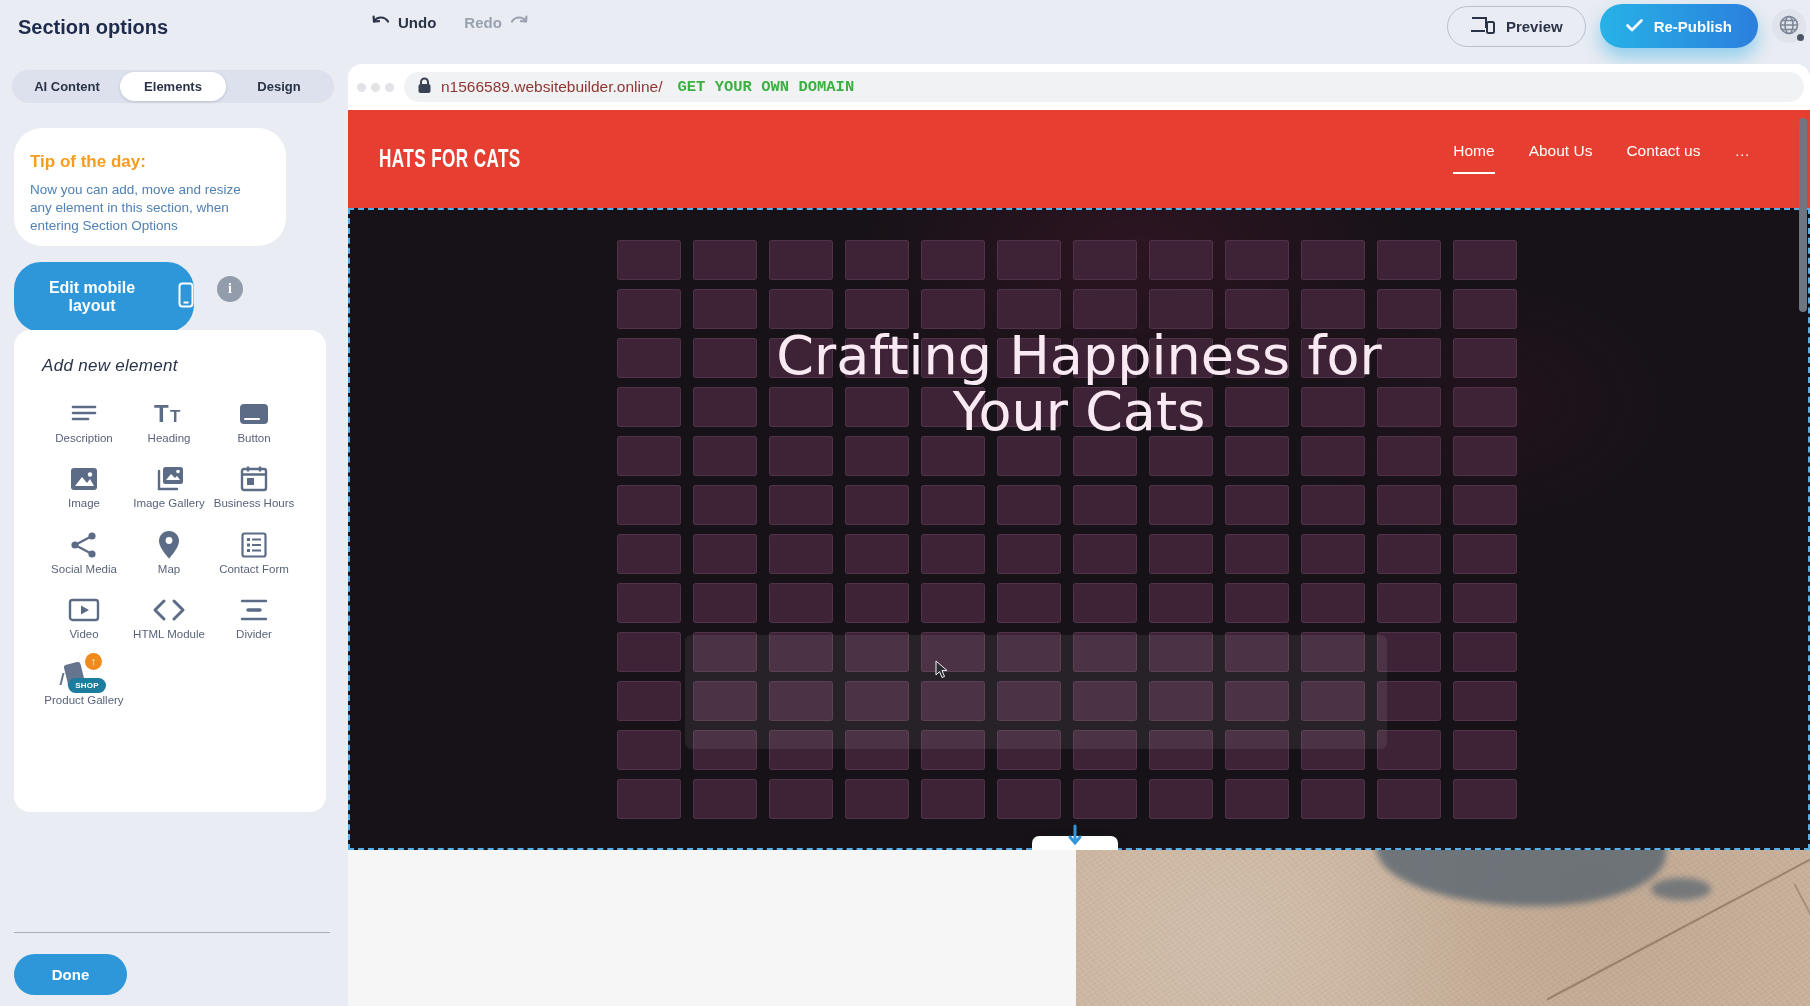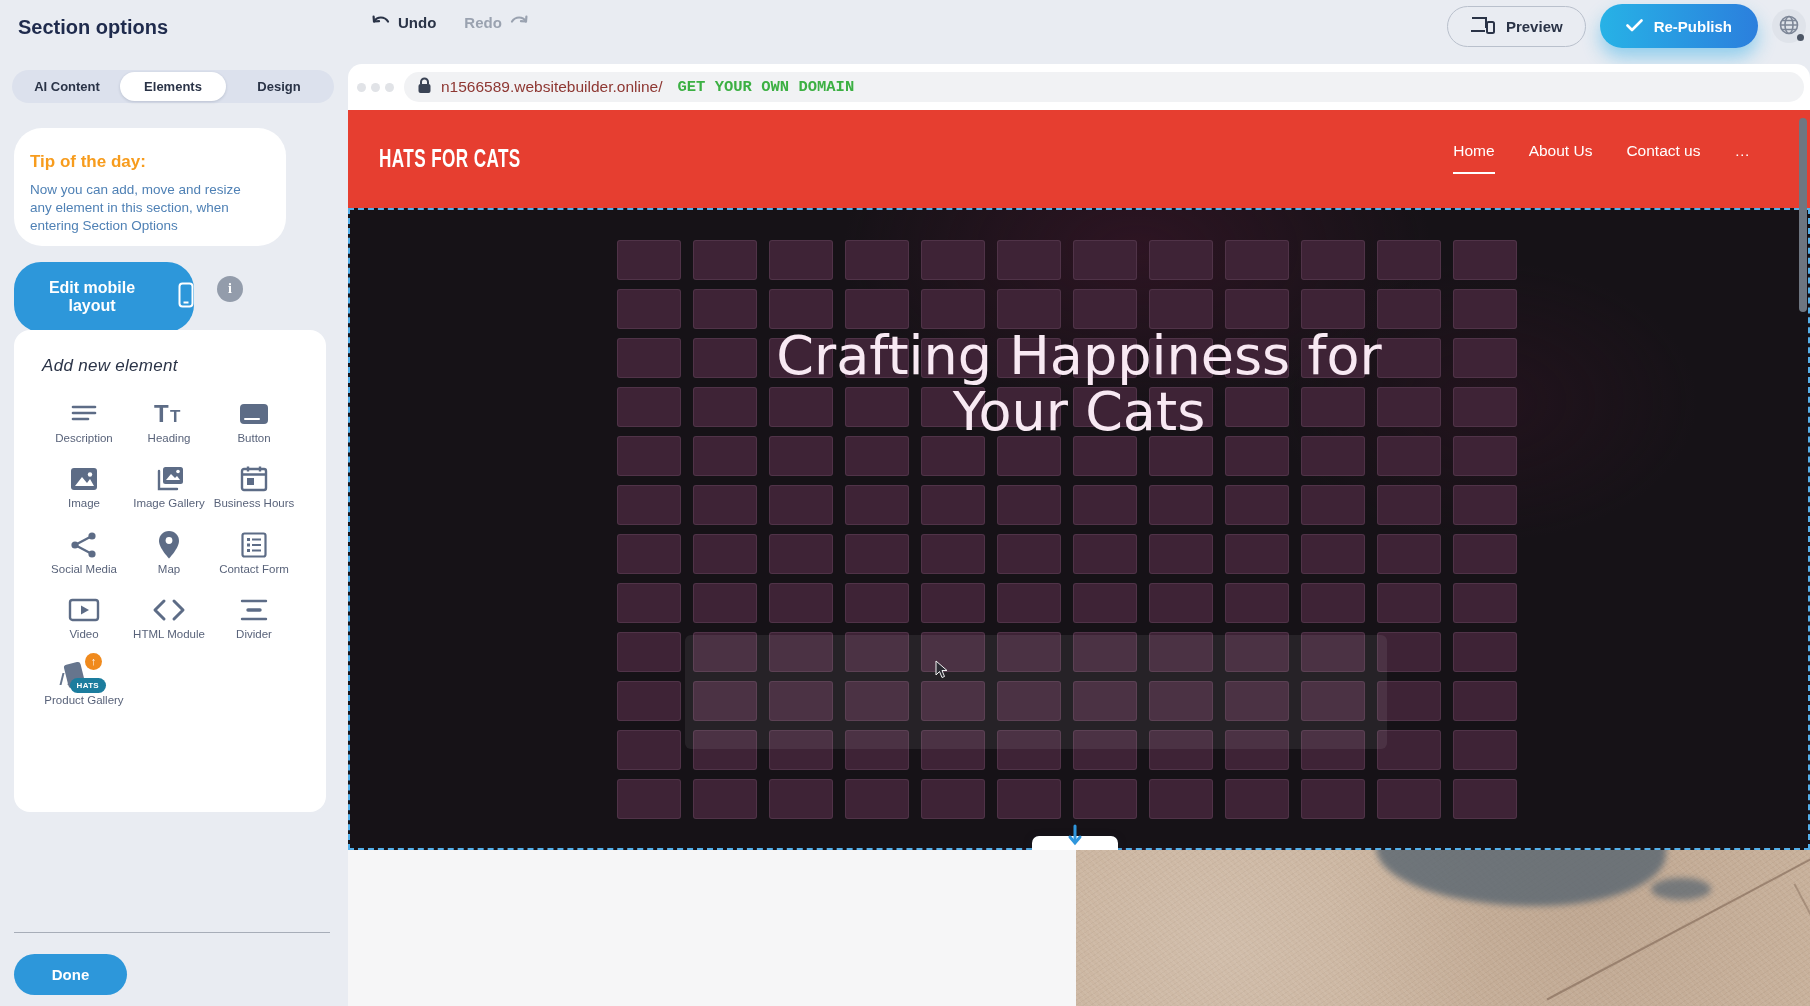--- a/index.html
+++ b/index.html
@@ -284,21 +284,21 @@
                 <path d="M3 4 h24" stroke-width="2.4"></path>
                 <path d="M9 13 h12" stroke-width="3.4"></path>
                 <path d="M3 22 h24" stroke-width="2.4"></path>
               </svg>
             </span><span class="el-label">Divider</span></button>
           <button class="el-item"><span class="el-icon">
               <span class="pg-wrap">
                 <span class="pg-stripe"></span>
                 <span class="pg-card"></span>
                 <span class="pg-up">↑</span>
-                <span class="pg-shop">HATS</span>
+                <span class="pg-shop">SHOP</span>
               </span>
             </span><span class="el-label">Product Gallery</span></button>
         </div>
     </section>
 
     <hr class="sidebar-divider">
     <button class="done-btn">Done</button>
   </aside>
 
   <main class="canvas">

